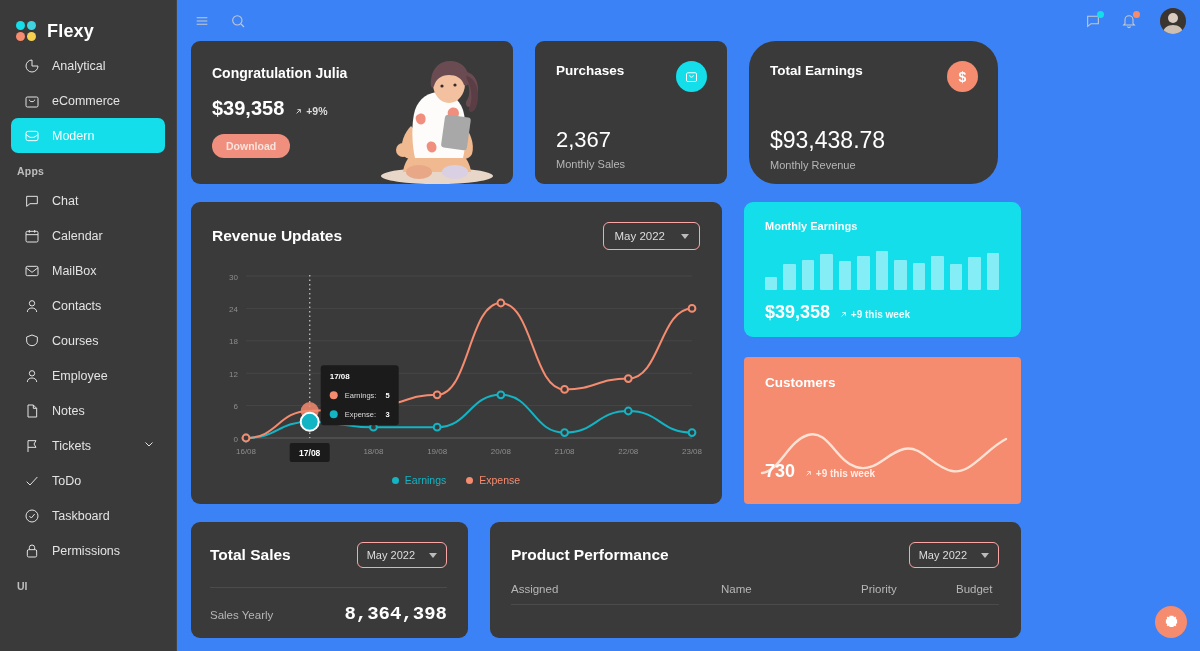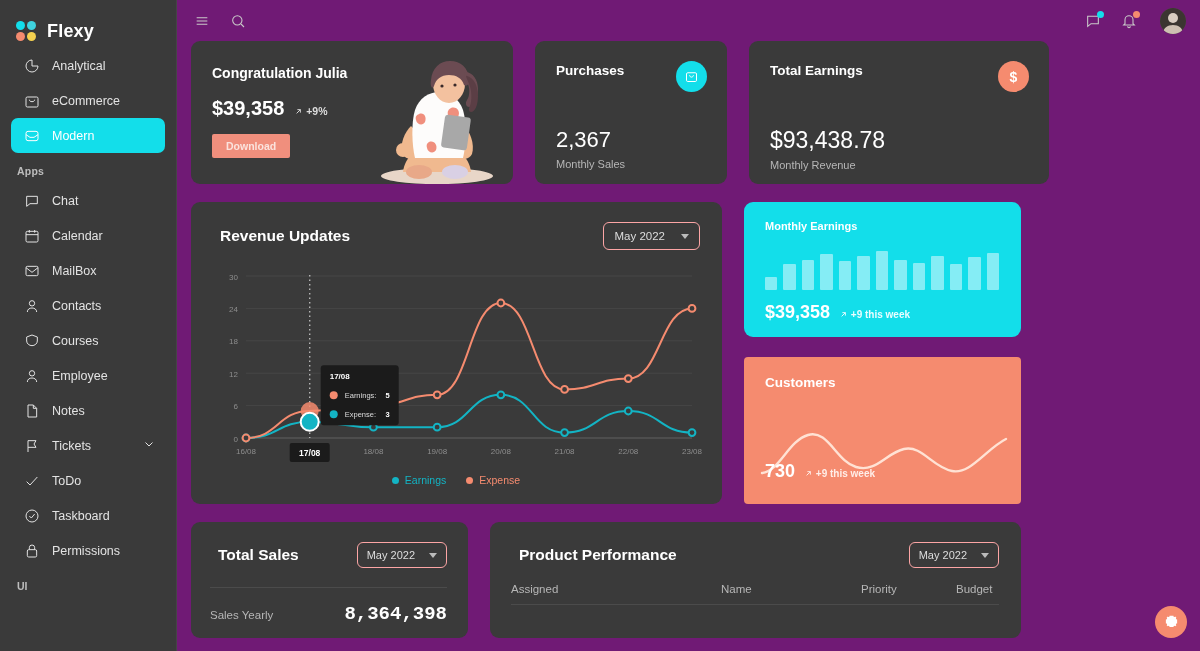--- a/index.html
+++ b/index.html
@@ -32,21 +32,21 @@
   }
   .nav-item .ic { width: 17px; height: 17px; flex: 0 0 17px; display: flex; align-items: center; justify-content: center; }
   .nav-item .ic svg { width: 16px; height: 16px; stroke: #e3e3e3; fill: none; stroke-width: 1.5; }
   .nav-item.active { background: #13deea; color: #fff; }
   .nav-item.active .ic svg { stroke: #fff; }
   .nav-item .caret { margin-left: auto; margin-right: 10px; }
   .nav-item .caret svg { width: 12px; height: 12px; stroke: #e3e3e3; fill: none; stroke-width: 2; }
   .nav-cut { color: #bdbdbd; font-size: 10.5px; font-weight: bold; padding: 12px 0 0 17px; }
 
   
-  .main { flex: 1; height: 651px; background: #701a75; display: flex; flex-direction: column; overflow: hidden; justify-content: flex-end; }
+  .main { flex: 1; height: 651px; background: #3b82f6; display: flex; flex-direction: column; overflow: hidden; justify-content: flex-end; }
   .topbar { height: 41px; display: flex; align-items: center; padding: 0 14px 0 14px; gap: 14px; flex: 0 0 41px; }
   .tb-icon { width: 22px; height: 22px; display: flex; align-items: center; justify-content: center; cursor: pointer; position: relative; }
   .tb-icon svg { stroke: #c9c9c9; fill: none; stroke-width: 1.6; width: 16px; height: 16px; }
   .tb-spacer { flex: 1; }
   .badge { position: absolute; top: 1px; right: 0px; width: 7px; height: 7px; border-radius: 50%; }
   .avatar { width: 26px; height: 26px; border-radius: 50%; overflow: hidden; margin-left: 6px; cursor: pointer;
             background: #514a45; position: relative; }
 
   .content { flex: 1; padding: 0 14px 0 14px; overflow: hidden; }
   .row { display: flex; gap: 22px; margin-bottom: 18px; }
@@ -54,43 +54,43 @@
   .card { background: #3a3a3a; border-radius: 9px; position: relative; }
 
   
   .c-congrat { width: 322px; height: 143px; padding: 24px 0 0 21px; overflow: hidden; }
   .c-congrat .t { color: #fff; font-size: 14px; font-weight: bold; }
   .c-congrat .amt-row { display: flex; align-items: baseline; gap: 10px; margin-top: 16px; }
   .c-congrat .amt { color: #fff; font-size: 20px; font-weight: bold; }
   .c-congrat .delta { color: #ddd; font-size: 10.5px; font-weight: bold; }
   .btn-download {
     margin-top: 14px; display: inline-block; background: #f08f7d; color: #fbe3dd;
-    border: none; border-radius: 2px; padding: 6px 14px; font-size: 10.5px;
+    border: none; border-radius: 12px; padding: 6px 14px; font-size: 10.5px;
     font-weight: bold; cursor: pointer; font-family: inherit;
   }
   .girl { position: absolute; right: 4px; bottom: 0; width: 150px; height: 130px; }
 
   
   .c-stat { width: 192px; height: 143px; padding: 22px 0 0 21px; }
   .c-stat .t { color: #fff; font-size: 13.5px; font-weight: bold; }
   .c-stat .big { color: #fff; font-size: 22px; font-weight: normal; margin-top: 49px; }
   .c-stat .sub { color: #b6b6b6; font-size: 11px; margin-top: 5px; }
   .c-stat .circ {
     position: absolute; top: 20px; right: 20px; width: 31px; height: 31px;
     border-radius: 50%; display: flex; align-items: center; justify-content: center;
   }
   .c-stat .circ svg { width: 15px; height: 15px; stroke: #fff; fill: none; stroke-width: 1.6; }
   .c-stat .circ .dollar { color: #fff; font-size: 14px; font-weight: bold; }
-  .c-earn { width: 300px; }
+  .c-earn { width: 249px; border-radius: 27px; }
   .c-earn .big { font-size: 23px; }
 
   
   .c-revenue { width: 531px; height: 302px; padding: 20px 22px 0 21px; }
   .card-head { display: flex; align-items: center; justify-content: space-between; }
-  .card-head .t { color: #fff; font-size: 15.5px; font-weight: bold; margin-left: 8px; }
+  .card-head .t { color: #fff; font-size: 15.5px; font-weight: bold; }
   .select {
     background: transparent; border: 1px solid #fca5a5; border-radius: 6px;
     color: #ddd; font-size: 11.5px; padding: 7px 10px; display: flex; align-items: center;
     gap: 16px; cursor: pointer; font-family: inherit;
   }
   .select .cd { border-left: 4px solid transparent; border-right: 4px solid transparent; border-top: 5px solid #bbb; }
   .chart-wrap { position: relative; margin-top: 18px; height: 200px; }
   .legend { display: flex; justify-content: center; gap: 20px; margin-top: 6px; }
   .legend .li { display: flex; align-items: center; gap: 6px; font-size: 10.5px; }
   .legend .dot { width: 7px; height: 7px; border-radius: 50%; }

